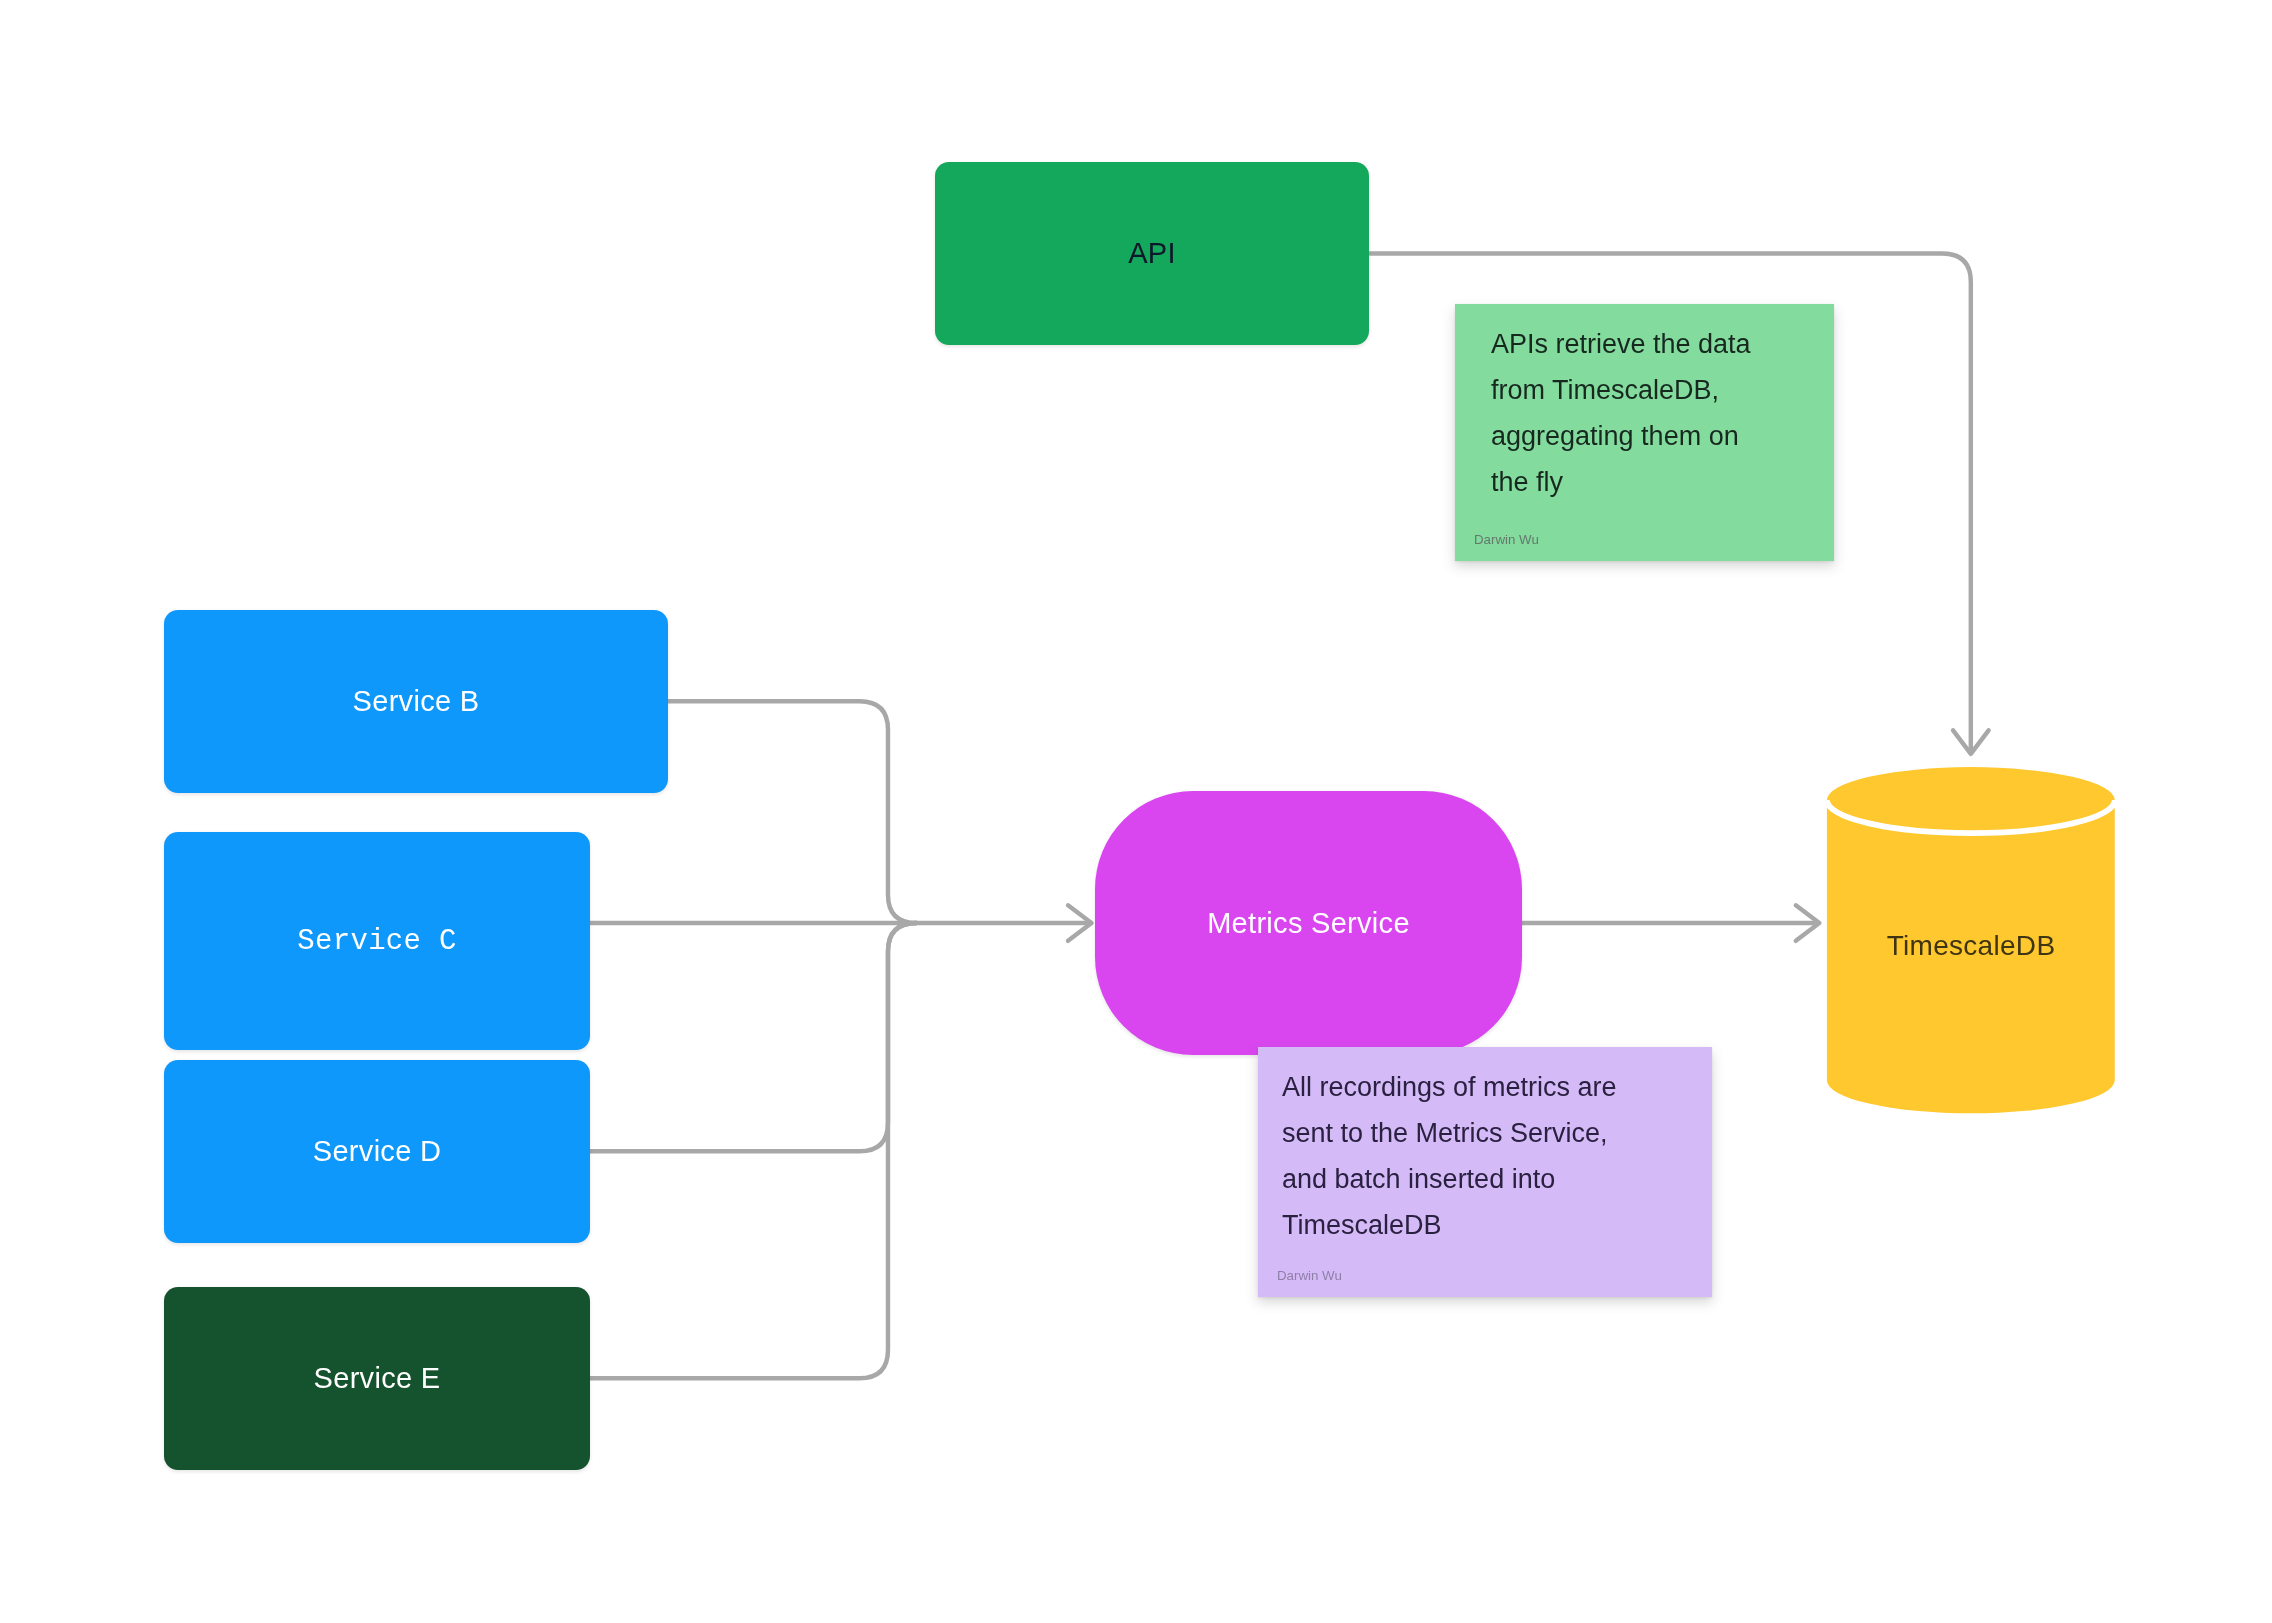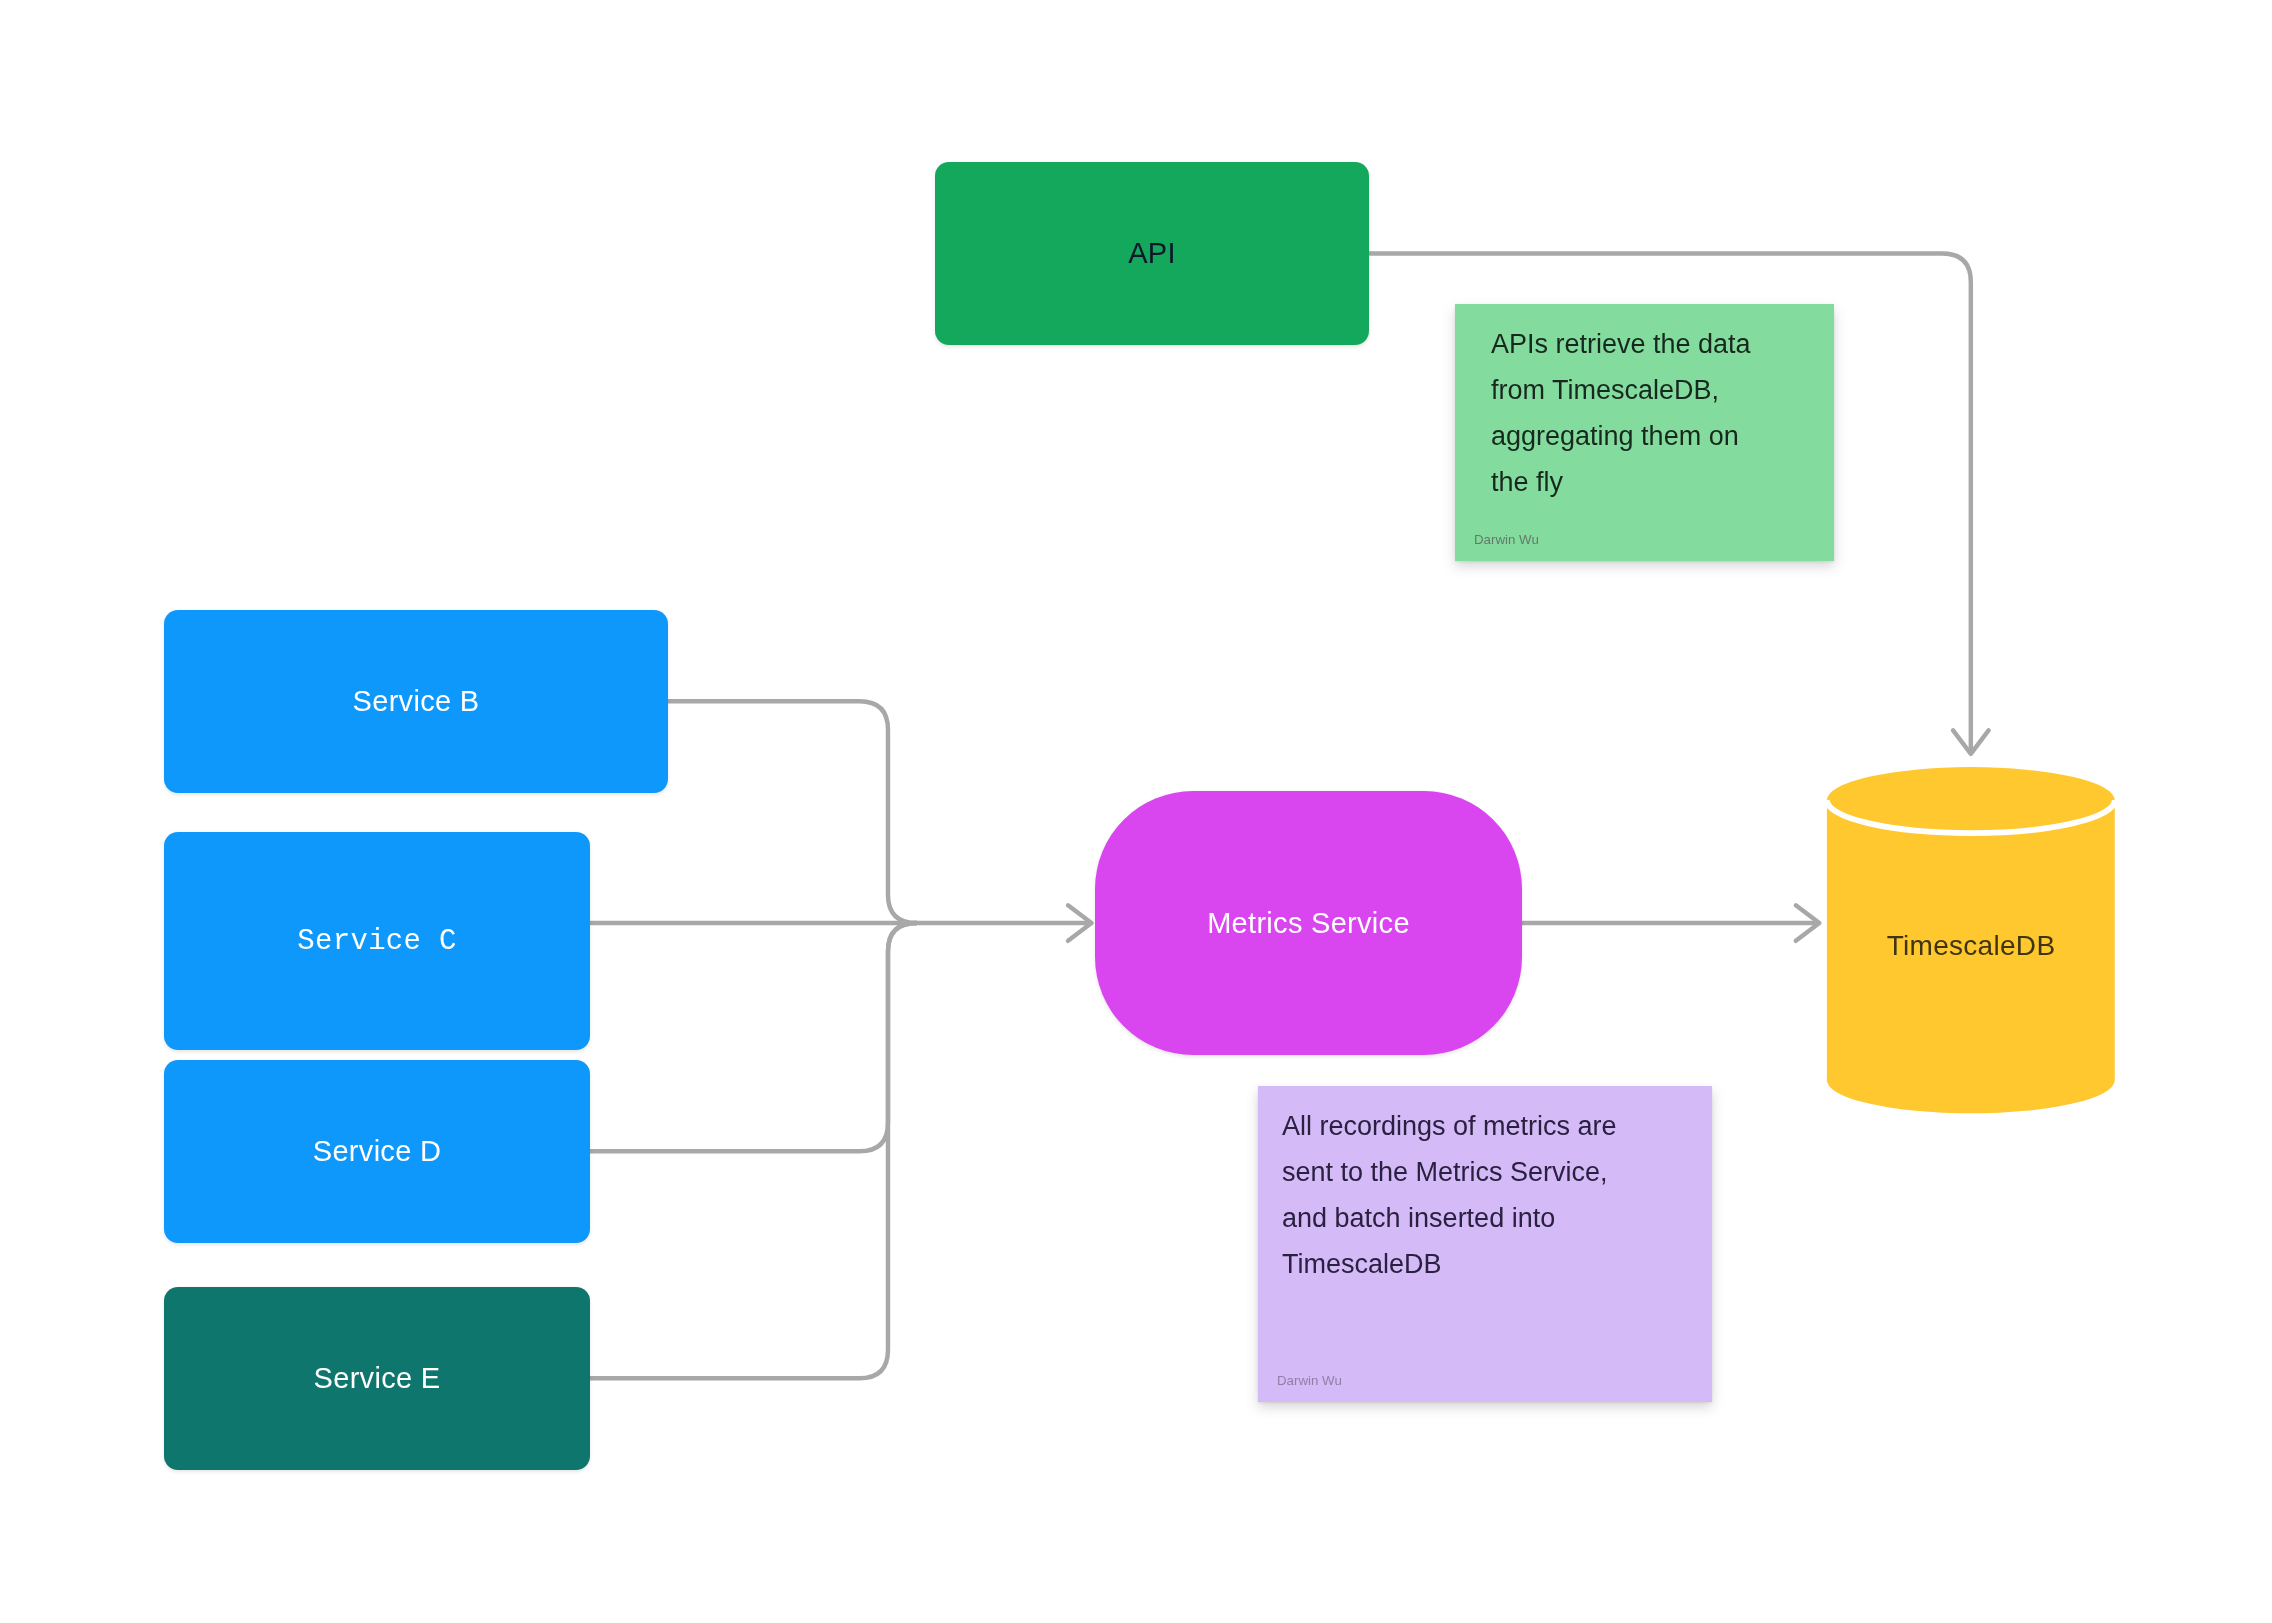--- a/index.html
+++ b/index.html
@@ -14,21 +14,21 @@
   #service-b-node{left:164px;top:610px;width:504px;height:183px;}
   #service-c-node{left:164px;top:832px;width:426px;height:218px;font-family:Liberation Mono, monospace;}
   #service-d-node{left:164px;top:1060px;width:426px;height:183px;}
   #service-e-node{left:164px;top:1287px;width:426px;height:183px;}
   #metrics-node{left:1095px;top:791px;width:427px;height:264px;border-radius:98px;}
   #timescaledb-label{position:absolute;left:1827px;top:930px;width:288px;text-align:center;
         font-size:28px;font-weight:500;letter-spacing:0.3px;pointer-events:none;}
   .sticky{position:absolute;box-shadow:0 6.3px 11.4px rgba(90,90,90,0.25), 0 1.3px 2.5px rgba(0,0,0,0.08);
         box-sizing:border-box;padding:16.5px 19px;}
   #api-note{left:1455px;top:304px;width:379px;height:257px;}
-  #metrics-note{left:1258px;top:1086px;width:454px;height:316px;padding-left:24px;}
+  #metrics-note{left:1258px;top:1047px;width:454px;height:250px;padding-left:24px;}
   .sticky .note-text{font-size:27px;line-height:46px;font-weight:500;margin:0;}
   .sticky .note-line{display:block;}
   .sticky .note-author{position:absolute;left:19px;bottom:14px;font-size:13.3px;font-weight:400;}
   svg{display:block;}
   .connector{fill:none;stroke-width:7px;stroke-linecap:round;}
   .arrowhead{fill:none;stroke-width:7px;stroke-linecap:round;stroke-linejoin:round;}
 </style>
 </head>
 <body>
 
@@ -73,21 +73,21 @@
   </div>
 
   <div class="node rect-node" id="service-c-node" style="background: rgb(15, 152, 252);">
     <span class="label" style="color: rgb(255, 255, 255);">Service C</span>
   </div>
 
   <div class="node rect-node" id="service-d-node" style="background: rgb(15, 152, 252);">
     <span class="label" style="color: rgb(255, 255, 255);">Service D</span>
   </div>
 
-  <div class="node rect-node" id="service-e-node" style="background: #0f766e;">
+  <div class="node rect-node" id="service-e-node" style="background: #14532d;">
     <span class="label" style="color: rgb(255, 255, 255);">Service E</span>
   </div>
 
   <div class="node" id="metrics-node" style="background: #d946ef;">
     <span class="label" style="color: rgb(255, 255, 255);">Metrics Service</span>
   </div>
 
   <div id="timescaledb-label" style="color: rgb(63, 53, 18);">TimescaleDB</div>
 
   <div class="sticky" id="api-note" style="background: rgb(132, 219, 158); color: rgb(23, 41, 31); padding-left: 36px;">

